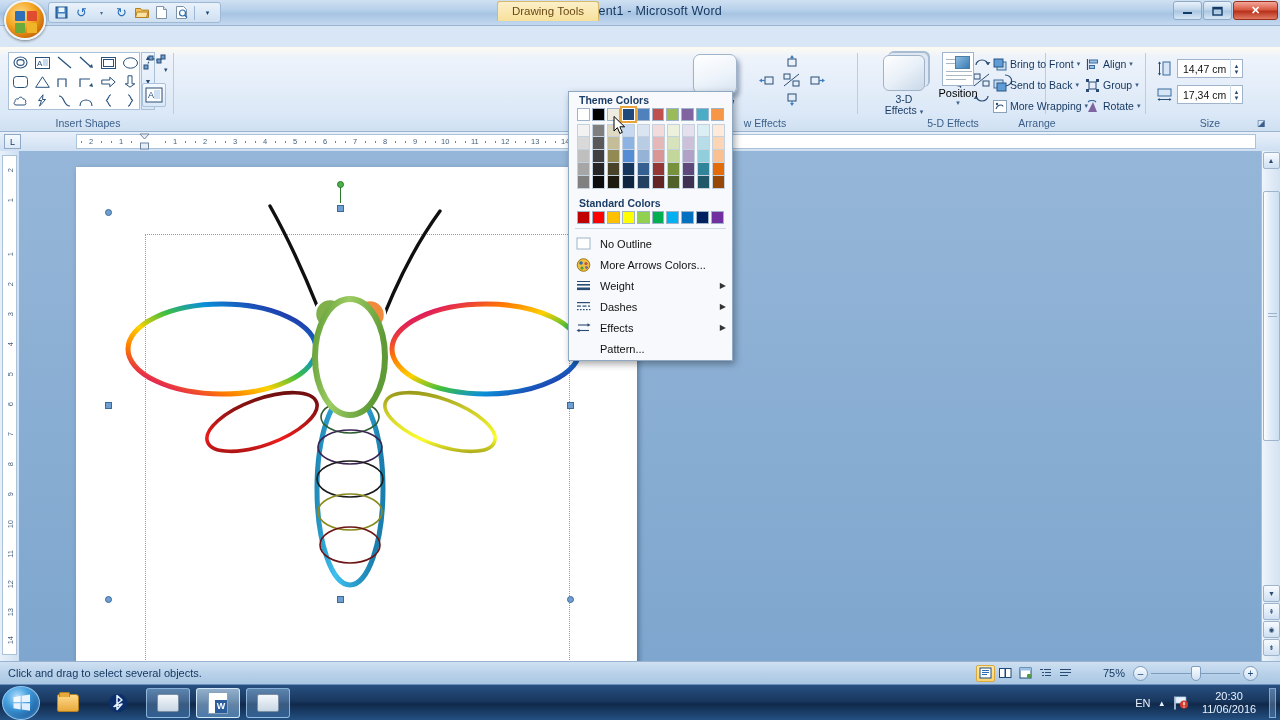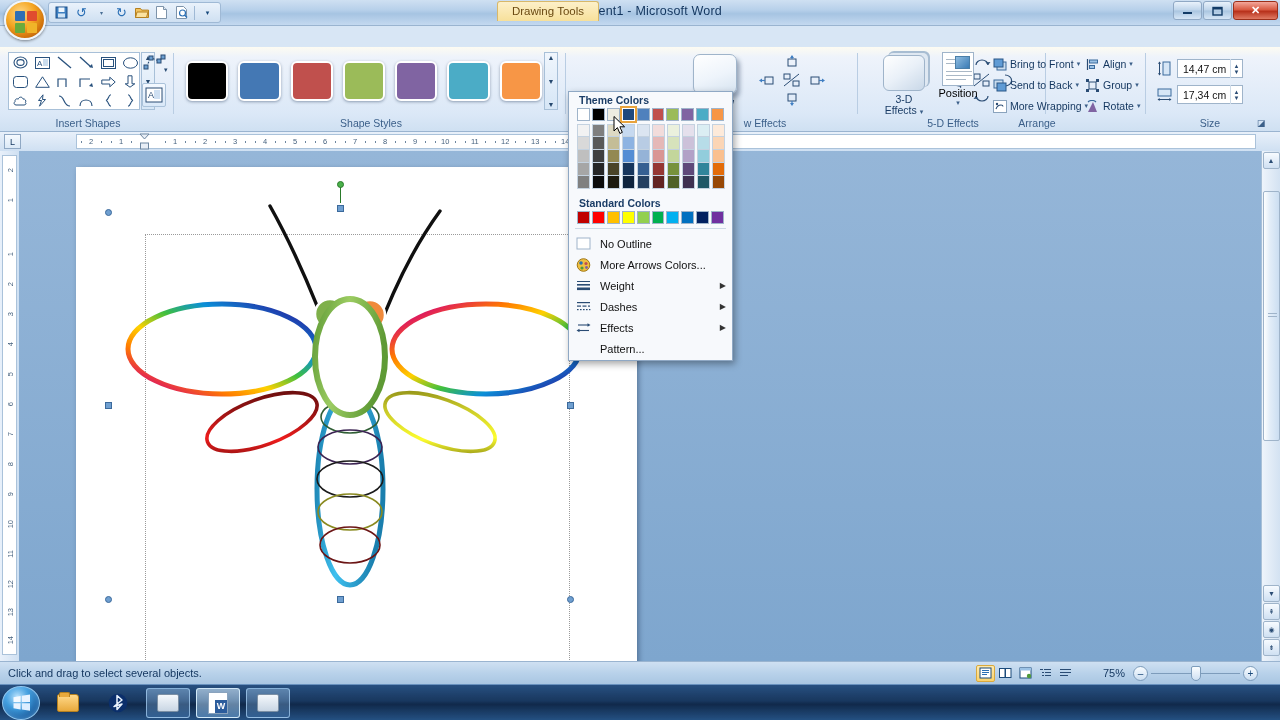--- a/index.html
+++ b/index.html
@@ -573,38 +573,20 @@
         <svg width="22" height="22" viewBox="0 0 22 22">
             <rect x="3" y="4" width="16" height="14" fill="#fff" stroke="#2a4c74"></rect>
             <text x="5" y="14" font-size="9" fill="#2a4c74">A</text>
             <rect x="11" y="6" width="6" height="9" fill="#cfe0f2"></rect>
           </svg>
       </div>
       <div class="glabel">Insert Shapes</div>
       <div class="gsep"></div>
     </div>
 
-    <div class="rgroup" id="g-shape-styles">
-      <div class="stylegallery">
-        <div class="styleswatch" style="background:#000000;"></div>
-        <div class="styleswatch" style="background:#4478b4;"></div>
-        <div class="styleswatch" style="background:#c0504d;"></div>
-        <div class="styleswatch" style="background:#9bbb59;"></div>
-        <div class="styleswatch" style="background:#8064a2;"></div>
-        <div class="styleswatch" style="background:#4bacc6;"></div>
-        <div class="styleswatch" style="background:#f79646;"></div>
-      </div>
-      <div class="stylescroll">
-        <span>▲</span>
-        <span>▼</span>
-        <span>▼</span>
-      </div>
-      <div class="glabel">Shape Styles</div>
-      <div class="gsep"></div>
-    </div>
 
     <div class="rgroup" id="g-shadow">
       <div class="bigbtn" style="left:12px; top:5px; width:62px;">
         <div class="shadowpreview"></div>
         <div style="margin-top:2px;">Shadow</div>
       </div>
       <div class="nudgegrid">
         <div></div>
         <div>
             <svg width="18" height="15" viewBox="0 0 18 15">
@@ -1276,13 +1258,30 @@
   <div class="tb-item framed">
     <span class="ico-win"></span>
   </div>
   <div class="tb-item active">
     <span class="ico-word"></span>
   </div>
   <div class="tb-item framed">
     <span class="ico-win"></span>
   </div>
 
+  <div class="tray">
+    <span class="lang">EN</span>
+    <span style="font-size:9px;">▴</span>
+    <span>
+      <svg width="16" height="16" viewBox="0 0 16 16">
+          <path d="M2 1.5v13" stroke="#dbeafe" stroke-width="1.4"></path>
+          <path d="M2.8 2h10v6h-10z" fill="#e8f3ff" stroke="#b6d4f0" stroke-width=".8"></path>
+          <circle cx="11" cy="9.5" r="4" fill="#d43b2f"></circle>
+          <path d="M11 7v3.2M11 11.6v.9" stroke="#fff" stroke-width="1.3"></path>
+        </svg>
+    </span>
+    <span class="clock">
+      <div>20:30</div>
+      <div>11/06/2016</div>
+    </span>
+    <span style="width:7px;height:30px;background:linear-gradient(180deg,rgba(200,230,255,.3),rgba(140,190,240,.25));border:1px solid rgba(190,225,255,.5);display:inline-block;"></span>
+  </div>
 </div>
 
 </body></html>

